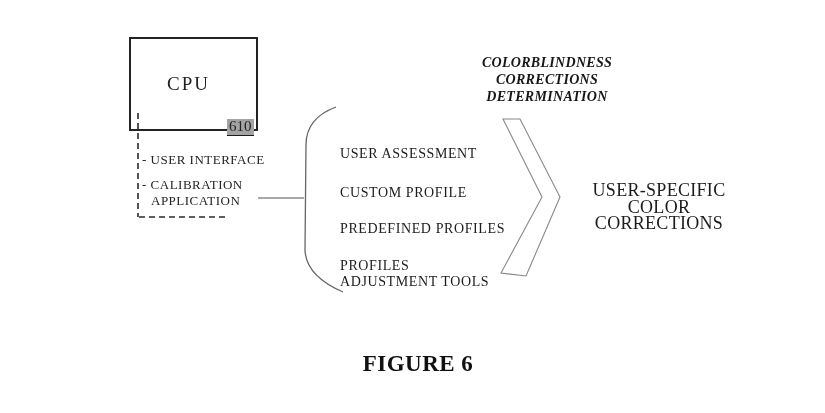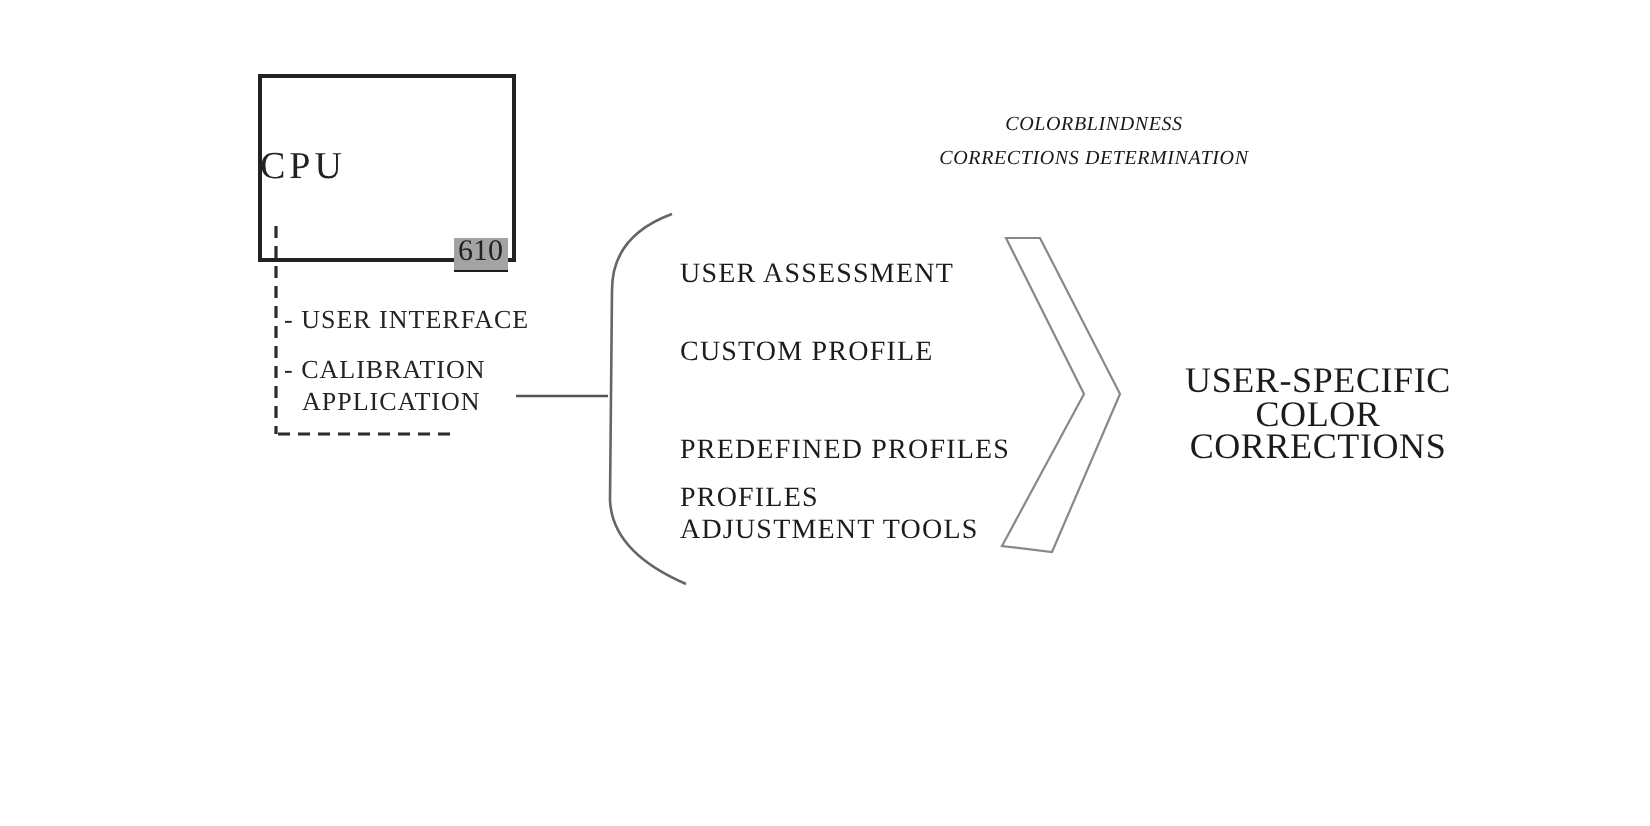--- a/index.html
+++ b/index.html
@@ -21,21 +21,21 @@
     position: absolute;
     left: 0;
     top: 0;
     width: 825px;
     height: 413px;
   }
   .cpu-label {
     left: 130px;
     top: 73px;
     width: 117px;
-    text-align: left;
+    text-align: center;
     font-size: 19px;
     letter-spacing: 2px;
     color: #222;
   }
   .ref-610 {
     left: 227px;
     top: 119px;
     font-size: 15px;
     line-height: 15px;
     background: #a3a3a3;
@@ -61,32 +61,33 @@
     padding-left: 9px;
     text-indent: -9px;
   }
   .method-item {
     left: 340px;
     font-size: 14px;
     letter-spacing: 0.6px;
     line-height: 16px;
     color: #1c1c1c;
     white-space: nowrap;
+    margin-top: 16px;
   }
   .method-item.wrap2 {
     width: 150px;
     white-space: normal;
   }
   .process-title {
     left: 467px;
     top: 54px;
     width: 160px;
     text-align: center;
-    font-size: 10px;
-    font-weight: normal;
+    font-size: 14px;
+    font-weight: bold;
     font-style: italic;
     letter-spacing: 0.3px;
     line-height: 17px;
     color: #171717;
   }
   .output-label {
     left: 577px;
     top: 182px;
     width: 164px;
     text-align: center;
@@ -126,21 +127,22 @@
   </svg>
 
   <div class="abs cpu-label">CPU</div>
   <div class="abs ref-610">610</div>
 
   <div class="abs module-text module-cal">- CALIBRATION APPLICATION</div>
   <div class="abs module-text module-ui">- USER INTERFACE</div>
 
   <div class="abs method-item" style="top:130px;">USER ASSESSMENT</div>
   <div class="abs method-item" style="top:169px;">CUSTOM PROFILE</div>
-  <div class="abs method-item" style="top:218px;">PREDEFINED PROFILES</div>
+  <div class="abs method-item" style="top:205px;">PREDEFINED PROFILES</div>
   <div class="abs method-item wrap2" style="top:242px;">PROFILES ADJUSTMENT TOOLS</div>
 
   <div class="abs process-title">COLORBLINDNESS CORRECTIONS DETERMINATION</div>
 
   <div class="abs output-label">USER-SPECIFIC COLOR CORRECTIONS</div>
 
+  <div class="abs figure-caption">FIGURE 6</div>
 
 </div>
 
 </body></html>

